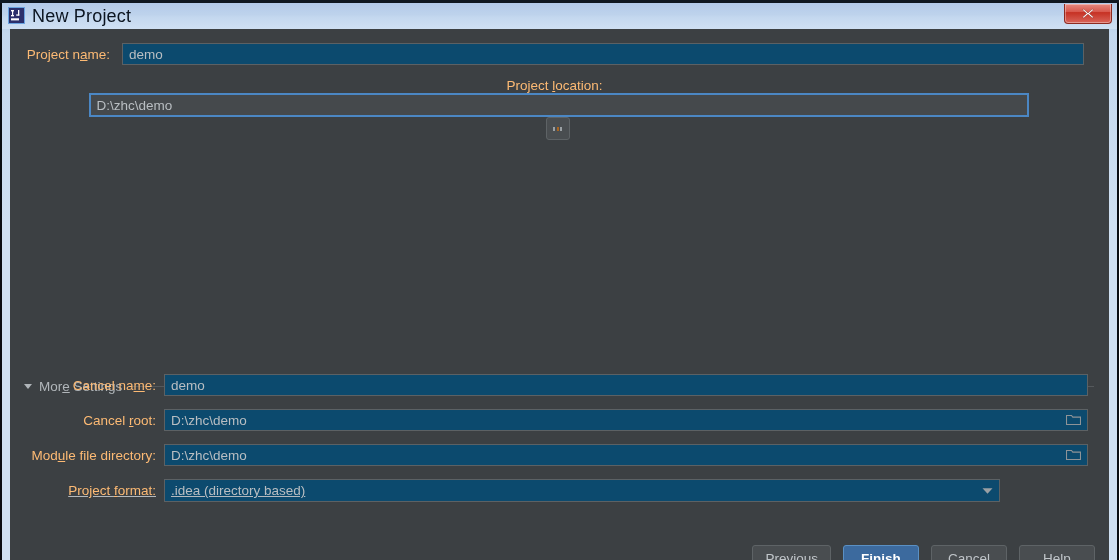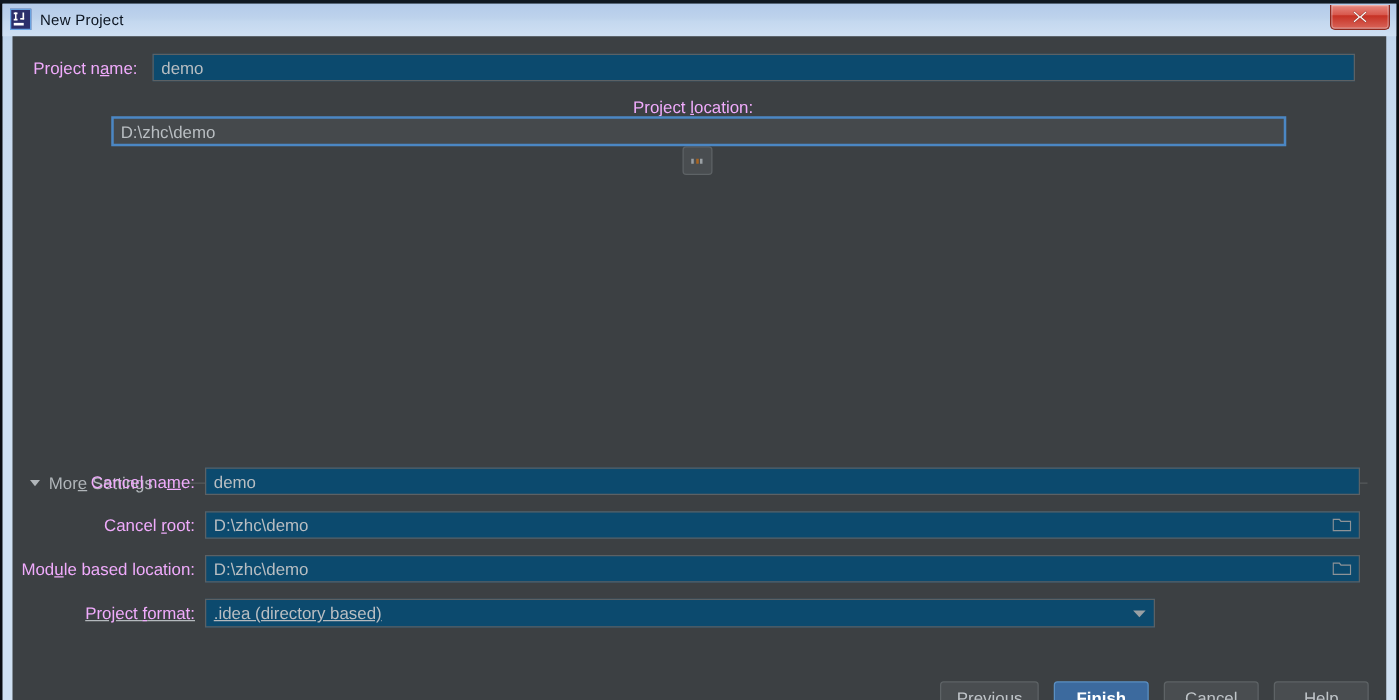--- a/index.html
+++ b/index.html
@@ -56,21 +56,21 @@
     border: 1px solid #6aa3e0;
     box-sizing: border-box;
     display: flex;
     align-items: center;
     justify-content: center;
   }
   .title-icon svg { display: block; }
   .title-text {
     position: absolute;
     left: 30px; top: 4px;
-    font-size: 12px;
+    font-size: 18px;
     color: #0b1420;
     line-height: 18px;
     letter-spacing: .2px;
     white-space: nowrap;
   }
 
   .close-btn {
     position: absolute;
     right: 5px; top: 1px;
     width: 48px; height: 20px;
@@ -99,21 +99,21 @@
     font-size: 13px;
     box-sizing: border-box;
   }
 
   .row {
     position: absolute;
     display: flex;
     align-items: center;
   }
   .lbl {
-    color: #f0abfc;
+    color: #fdba74;
     font-size: 13.5px;
     white-space: nowrap;
     text-align: right;
   }
   .lbl u { text-decoration: underline; text-underline-offset: 1px; }
 
   .field {
     background: #0c4a6e;
     border: 1px solid #5c6164;
     box-sizing: border-box;
@@ -304,37 +304,37 @@
         <span class="field-icon">
           <svg width="15" height="12" viewBox="0 0 15 12">
             <path d="M0.5 1.5 h5 l1.3 1.6 h7.7 v7.4 h-14 Z" fill="none" stroke="#8e9397" stroke-width="1.1"></path>
           </svg>
         </span>
       </div>
     </div>
 
     <div class="row" style="left:0; top:415px; width:1085px;">
       <div class="lbl" style="width:146px;">
-        <span>Mod</span><u>u</u><span>le based location:</span>
+        <span>Mod</span><u>u</u><span>le file directory:</span>
       </div>
       <div class="field" style="margin-left:8px; width:924px;">
         <span class="field-text">D:\zhc\demo</span>
         <span class="field-icon">
           <svg width="15" height="12" viewBox="0 0 15 12">
             <path d="M0.5 1.5 h5 l1.3 1.6 h7.7 v7.4 h-14 Z" fill="none" stroke="#8e9397" stroke-width="1.1"></path>
           </svg>
         </span>
       </div>
     </div>
 
     <div class="row" style="left:0; top:450px; width:1085px;text-decoration:underline;">
       <div class="lbl" style="width:146px;">
         <span>Project </span><u>f</u><span>ormat:</span>
       </div>
-      <div class="field" style="margin-left:8px; width:760px; height:23px;">
+      <div class="field" style="margin-left:8px; width:836px; height:23px;">
         <span class="field-text">.idea (directory based)</span>
         <span class="field-icon">
           <svg width="11" height="7" viewBox="0 0 11 7">
             <path d="M0.5 0.8 L10.5 0.8 L5.5 6.2 Z" fill="#9aa0a4"></path>
           </svg>
         </span>
       </div>
     </div>
 
     <div class="btn-bar">

